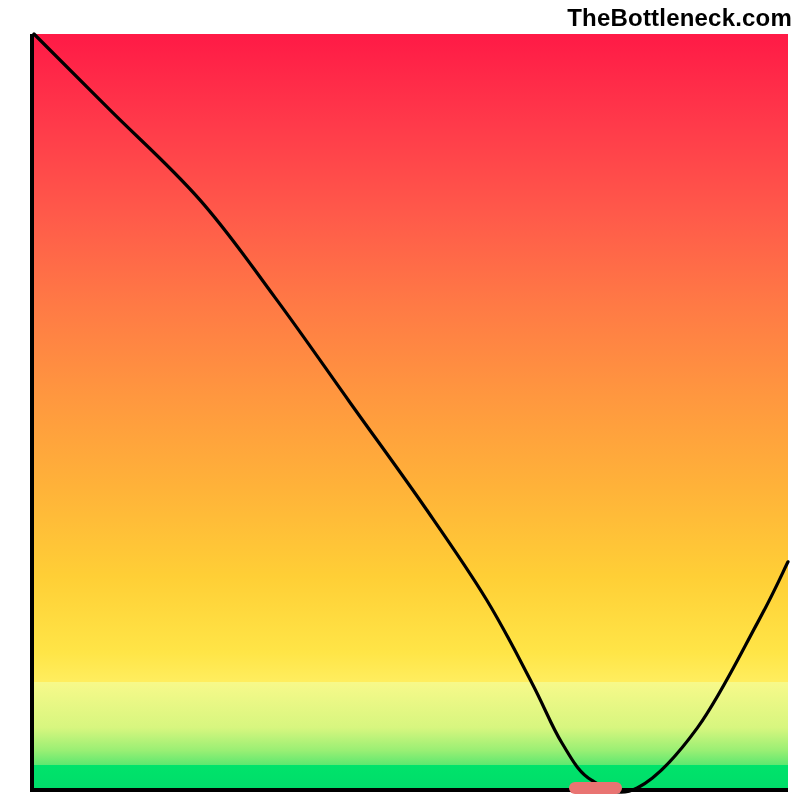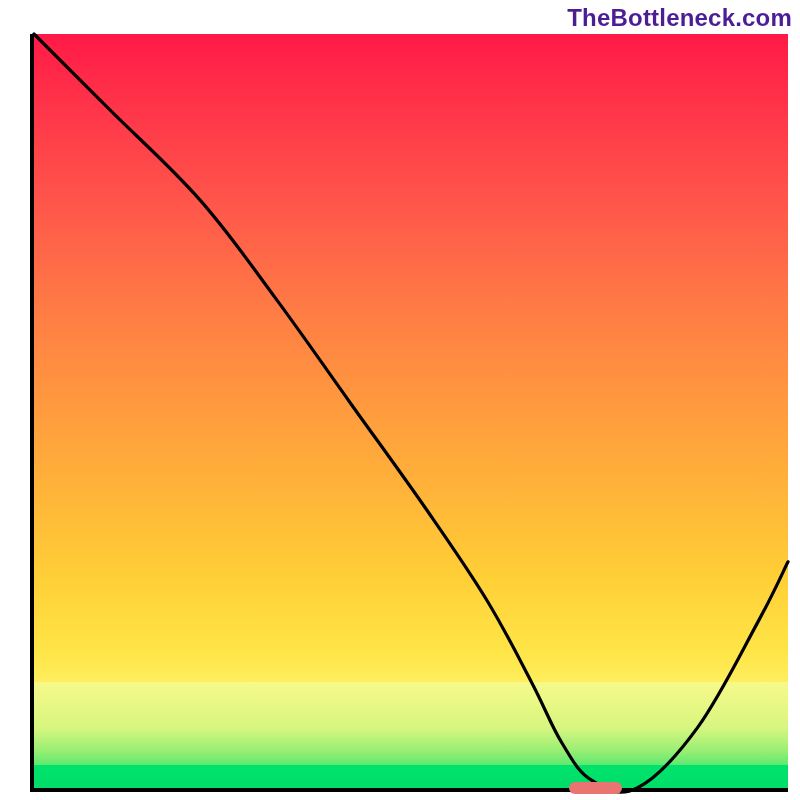--- a/index.html
+++ b/index.html
@@ -15,21 +15,21 @@
     position: relative;
     width: 800px;
     height: 800px;
   }
   .attribution {
     position: absolute;
     top: 4px;
     right: 8px;
     font-size: 24px;
     font-weight: 600;
-    color: #4c1d95;
+    color: #000000;
     letter-spacing: 0.2px;
   }
   .plot-area {
     position: absolute;
     left: 34px;
     top: 34px;
     width: 754px;
     height: 754px;
     
     background:

